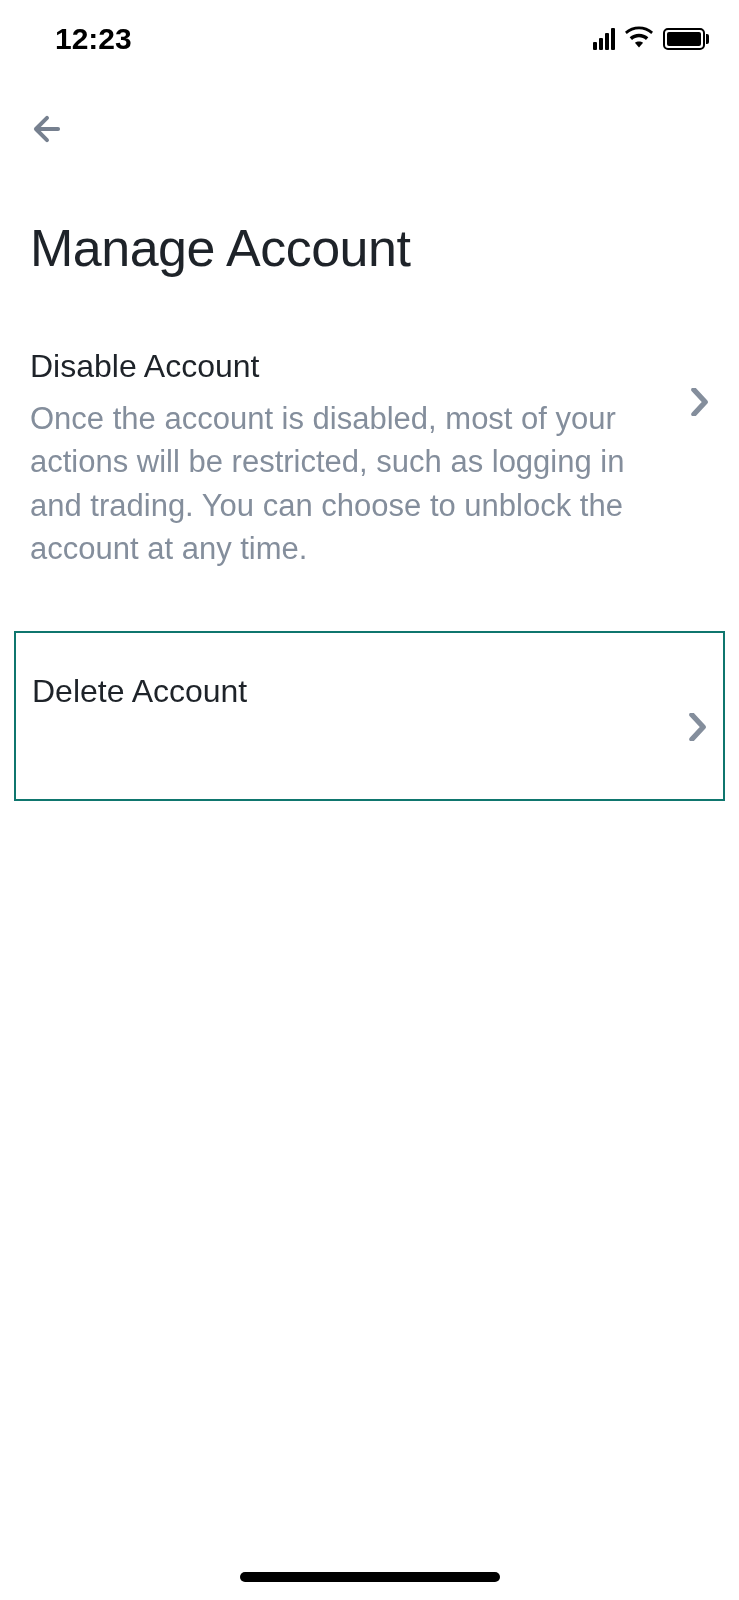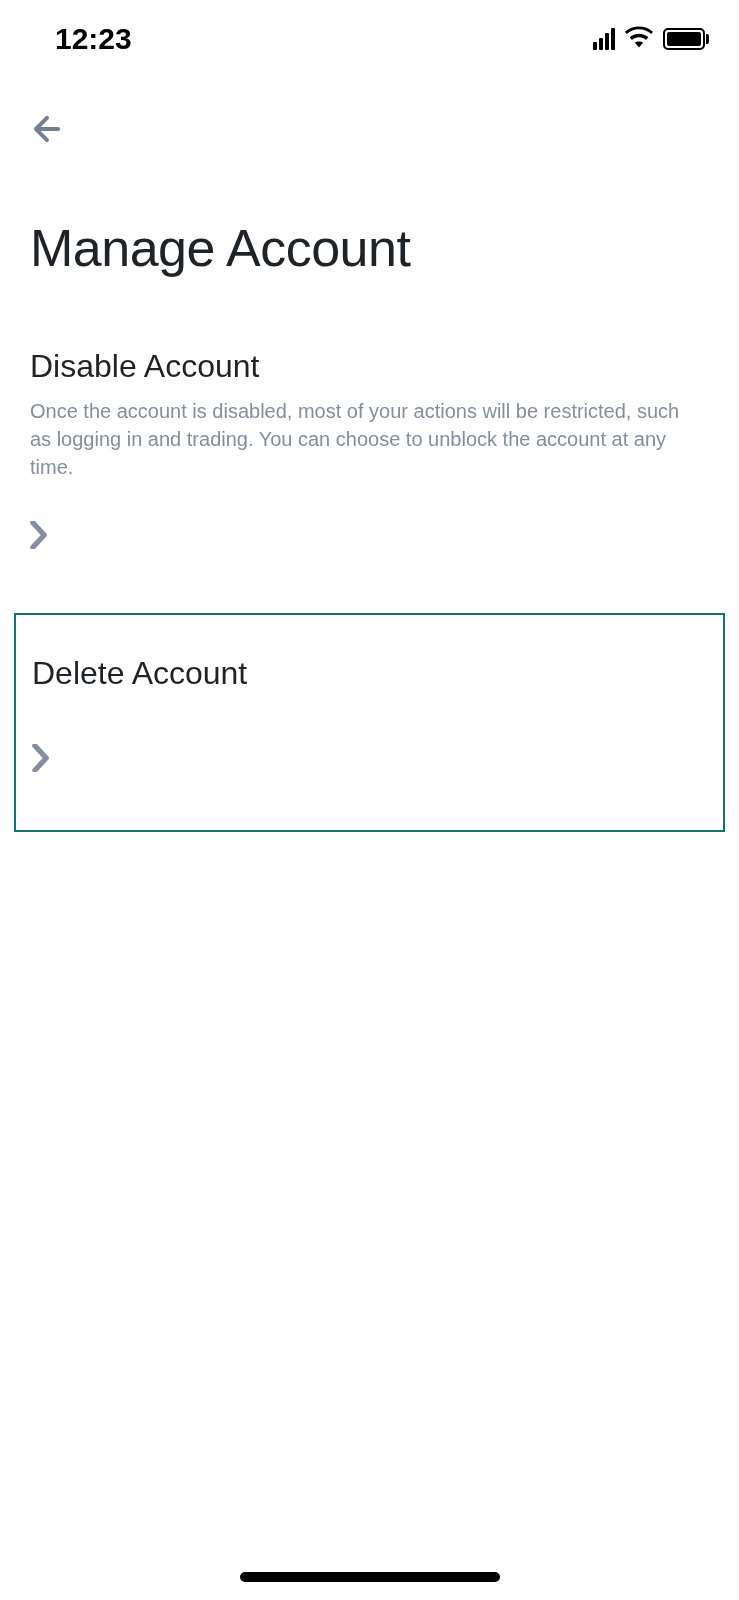--- a/index.html
+++ b/index.html
@@ -94,34 +94,33 @@
     }
     .options-container {
       padding: 50px 0 0 0;
     }
     .option-item {
       display: flex;
       align-items: flex-start;
       justify-content: flex-start;
       padding: 20px 30px 30px 30px;
       cursor: pointer;
-      flex-direction: column;
     }
     .option-content {
       flex: 1;
       padding-right: 20px;
     }
     .option-title {
       font-size: 32px;
       font-weight: 400;
       color: #1e2329;
       margin-bottom: 12px;
     }
     .option-description {
-      font-size: 20px;
+      font-size: 31px;
       line-height: 1.4;
       color: #848e9c;
       font-weight: 400;
     }
     .chevron {
       padding-top: 40px;
       flex-shrink: 0;
     }
     .chevron svg {
       width: 18px;

